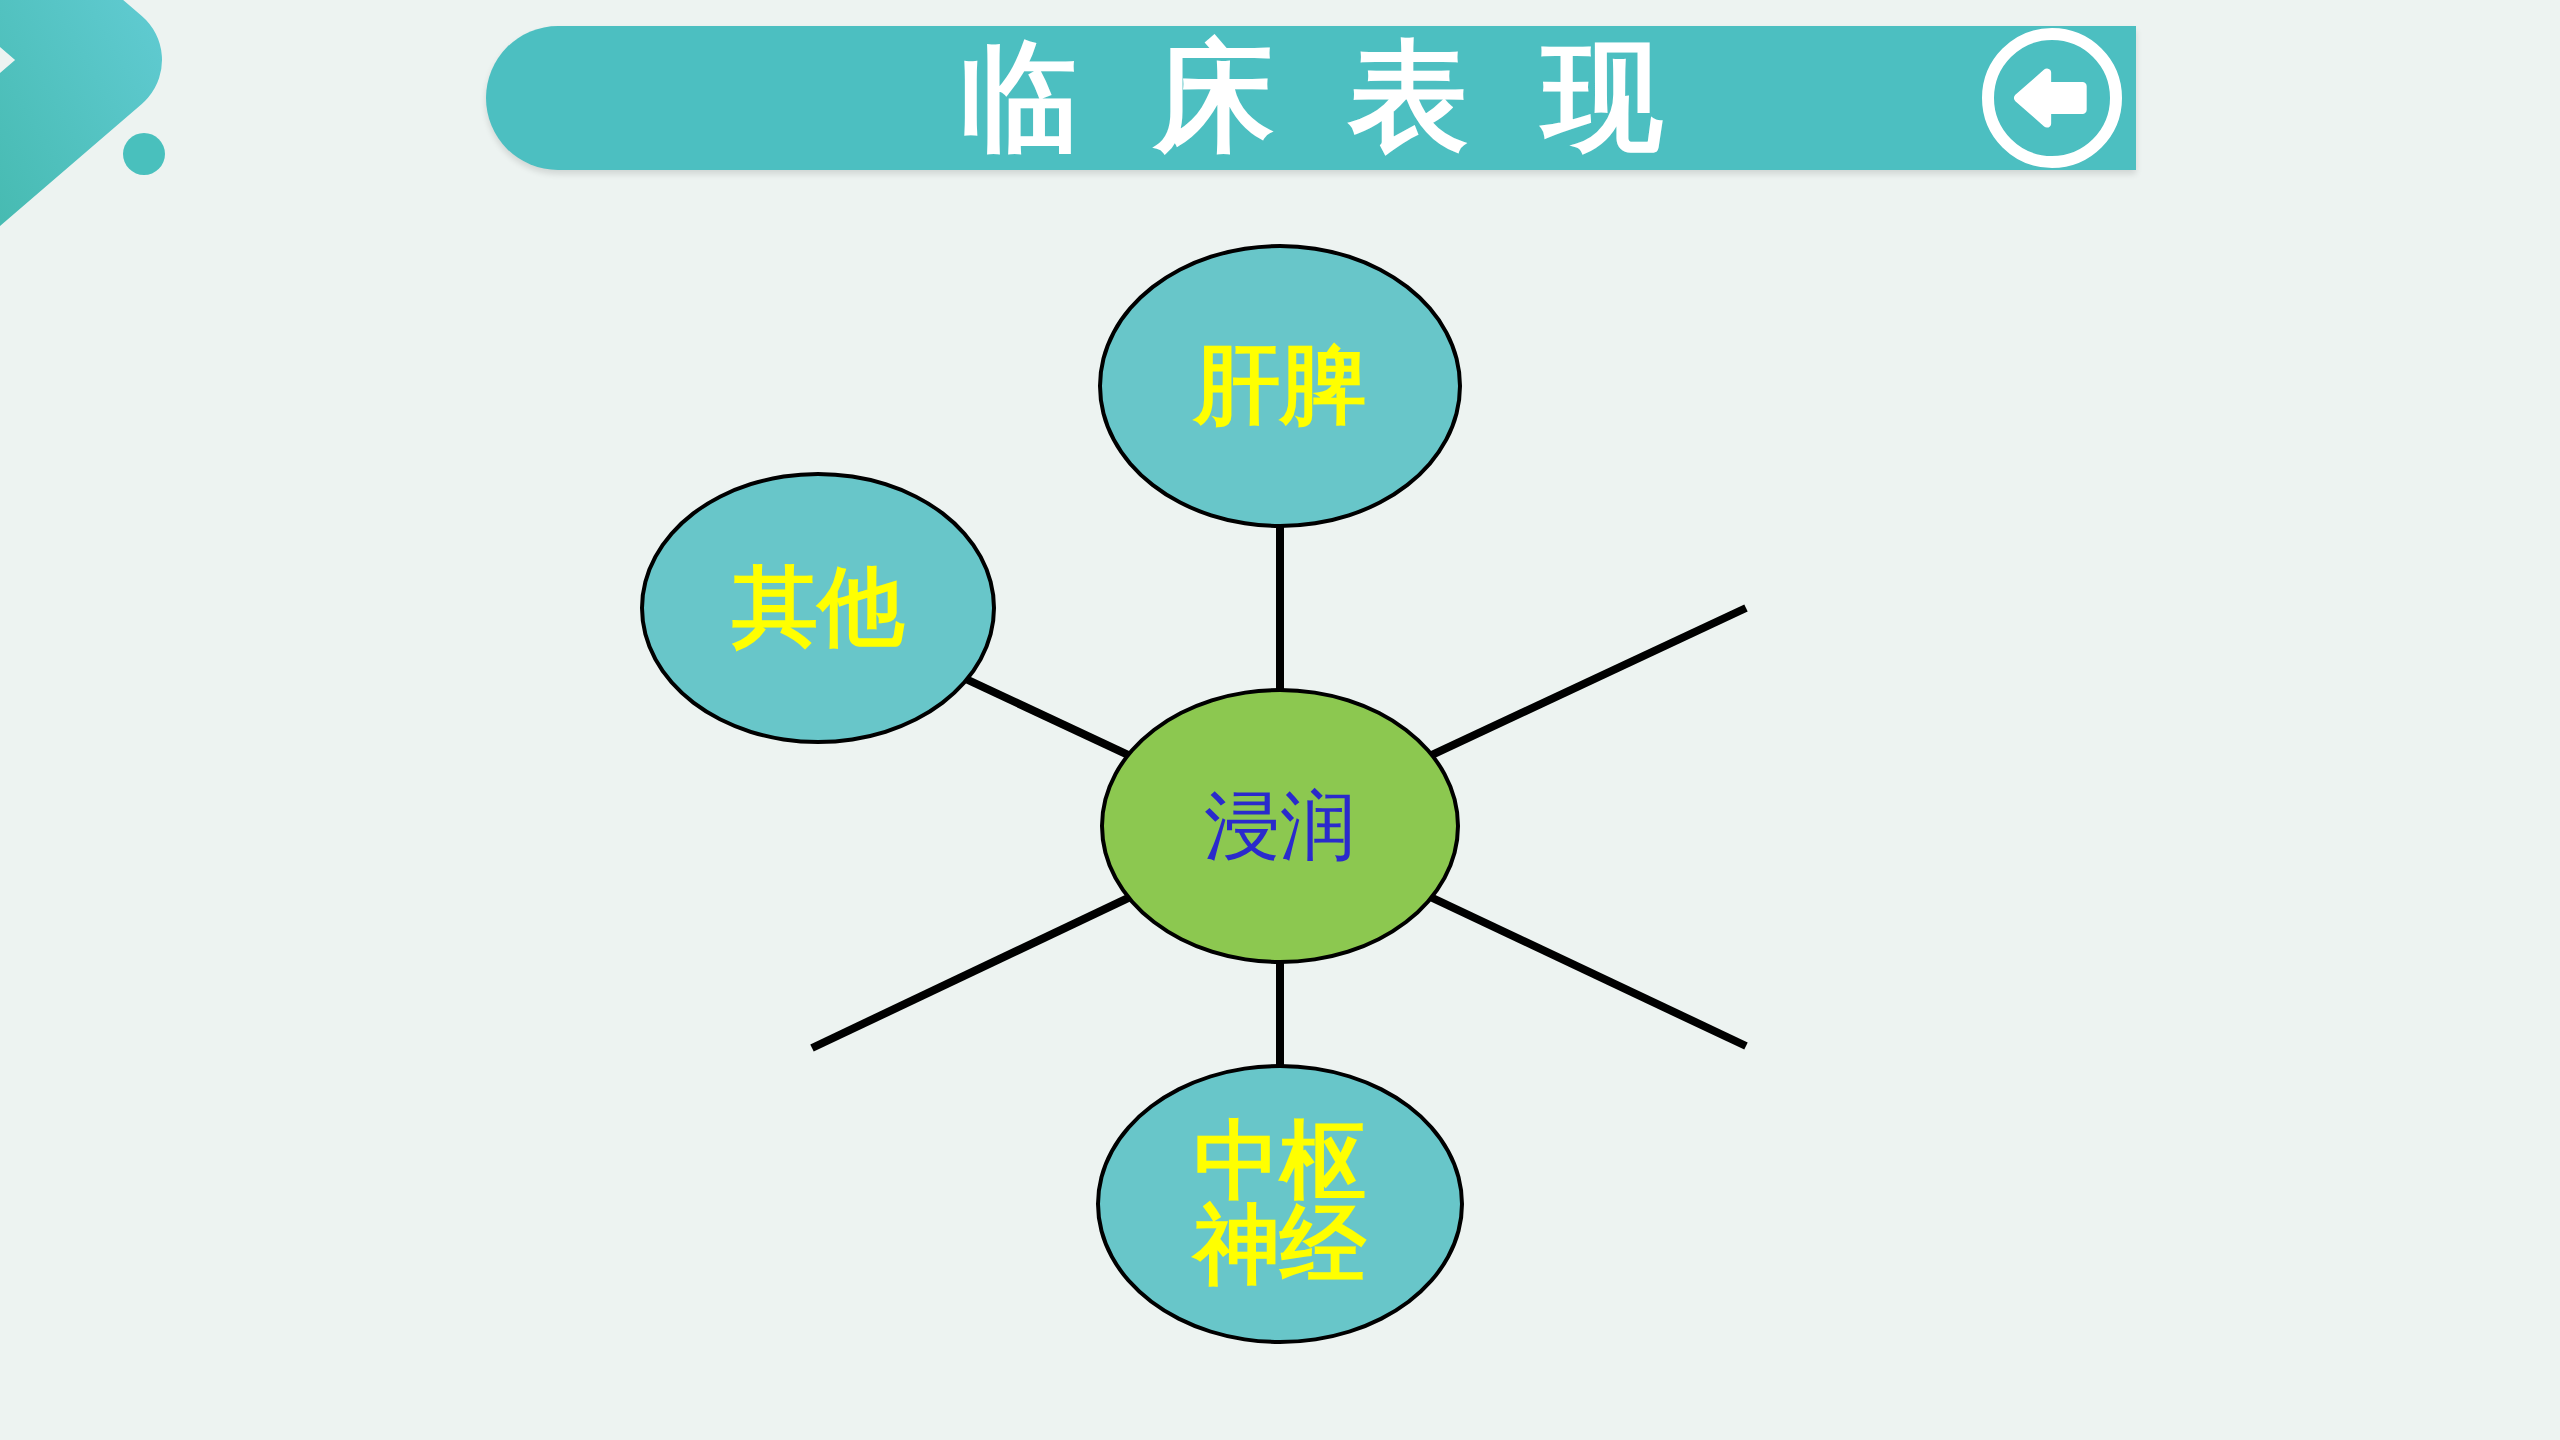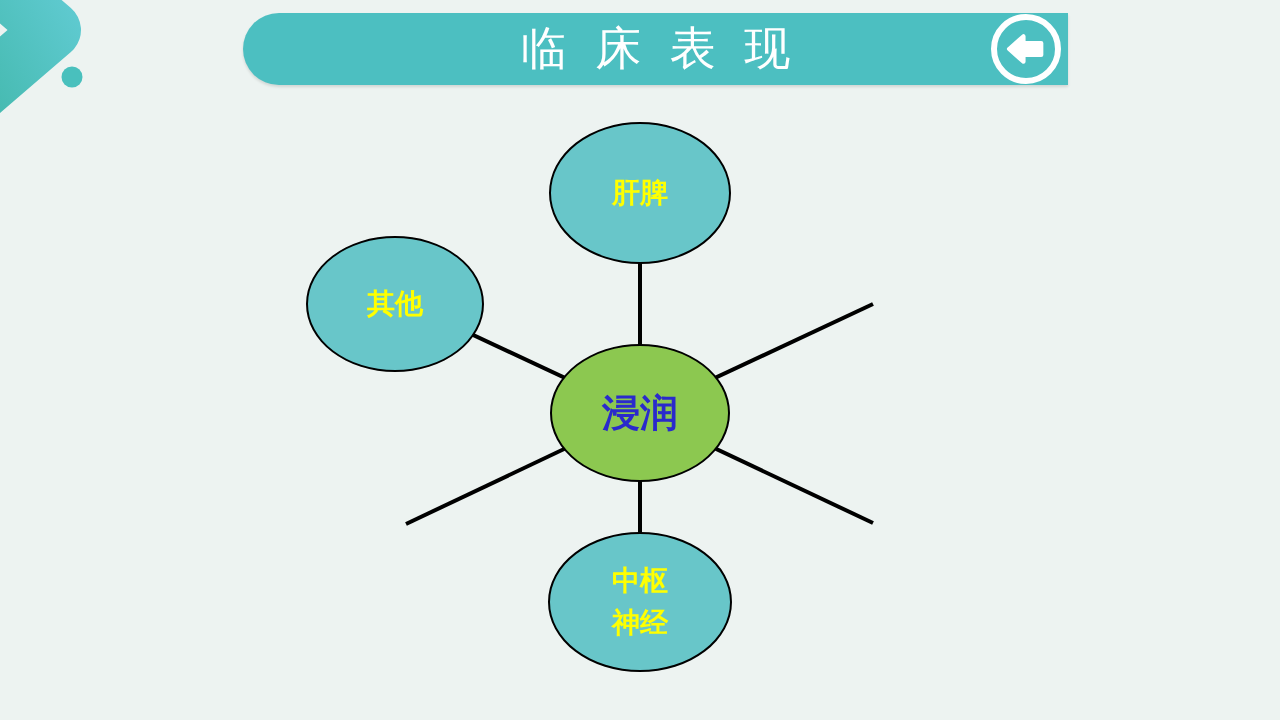--- a/index.html
+++ b/index.html
@@ -20,22 +20,22 @@
     position: absolute;
     left: 243px; top: 13px;
     width: 825px; height: 72px;
     background: var(--bar_fill, #4cbfc1);
     border-radius: 37px 0 0 37px;
     box-shadow: 0 2px 3px rgba(0,0,0,0.12);
     display: flex; align-items: center; justify-content: center;
   }
   .title-text {
     color: var(--title_color, #ffffff);
-    font-size: 46px;
-    font-weight: normal;
+    font-size: 60px;
+    font-weight: bold;
     letter-spacing: 0.62em;
     padding-left: 0.62em; 
     white-space: nowrap;
   }
   .back-button {
     position: absolute;
     right: 7px; top: 1px;
     width: 70px; height: 70px;
     border: 6px solid #ffffff;
     border-radius: 50%;
@@ -55,39 +55,39 @@
     border: 2px solid #000;
     border-radius: 50%;
     box-sizing: border-box;
     display: flex; flex-direction: column;
     align-items: center; justify-content: center;
     text-align: center;
   }
   .node.outer {
     background: var(--node_fill, #68c6c9);
     color: var(--node_text_color, #ffff00);
-    font-size: 28px;
+    font-size: 43px;
     font-weight: bold;
     line-height: 42px;
   }
   .node.center {
     background: var(--center_fill, #8cc850);
     color: var(--center_text_color, #2a2acc);
     font-size: 38px;
-    font-weight: bold;
+    font-weight: normal;
   }
   .node-line { display: block; }
 
   
   #node-top          { left: 549px; top: 122px; width: 182px; height: 142px; }
   #node-top-right    { left: 784px; top: 235px; width: 178px; height: 138px; }
   #node-bottom-right { left: 784px; top: 454px; width: 178px; height: 138px; }
   #node-bottom       { left: 548px; top: 532px; width: 184px; height: 140px; }
   #node-bottom-left  { left: 317px; top: 455px; width: 178px; height: 138px; }
-  #node-top-left     { left: 306px; top: 236px; width: 178px; height: 136px; align-items: center; }
+  #node-top-left     { left: 320px; top: 236px; width: 178px; height: 136px; align-items: center; }
   #node-center       { left: 550px; top: 344px; width: 180px; height: 138px; }
 </style>
 </head>
 <body>
 
 <div class="slide">
 
   <svg class="logo" viewBox="0 0 140 155" aria-hidden="true">
     <defs>
       <linearGradient id="logoGrad" x1="0" y1="1" x2="1" y2="0">

